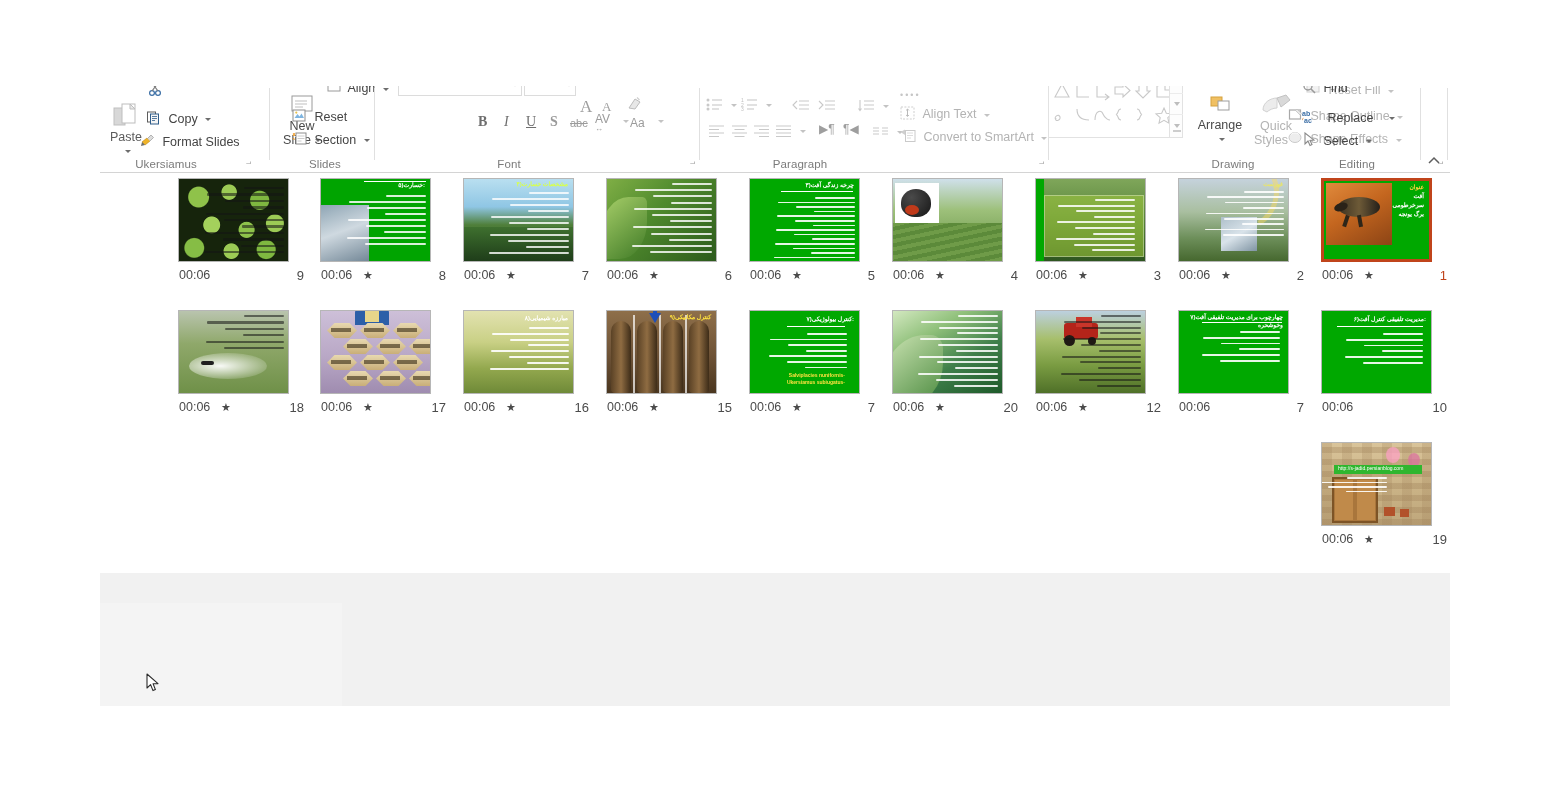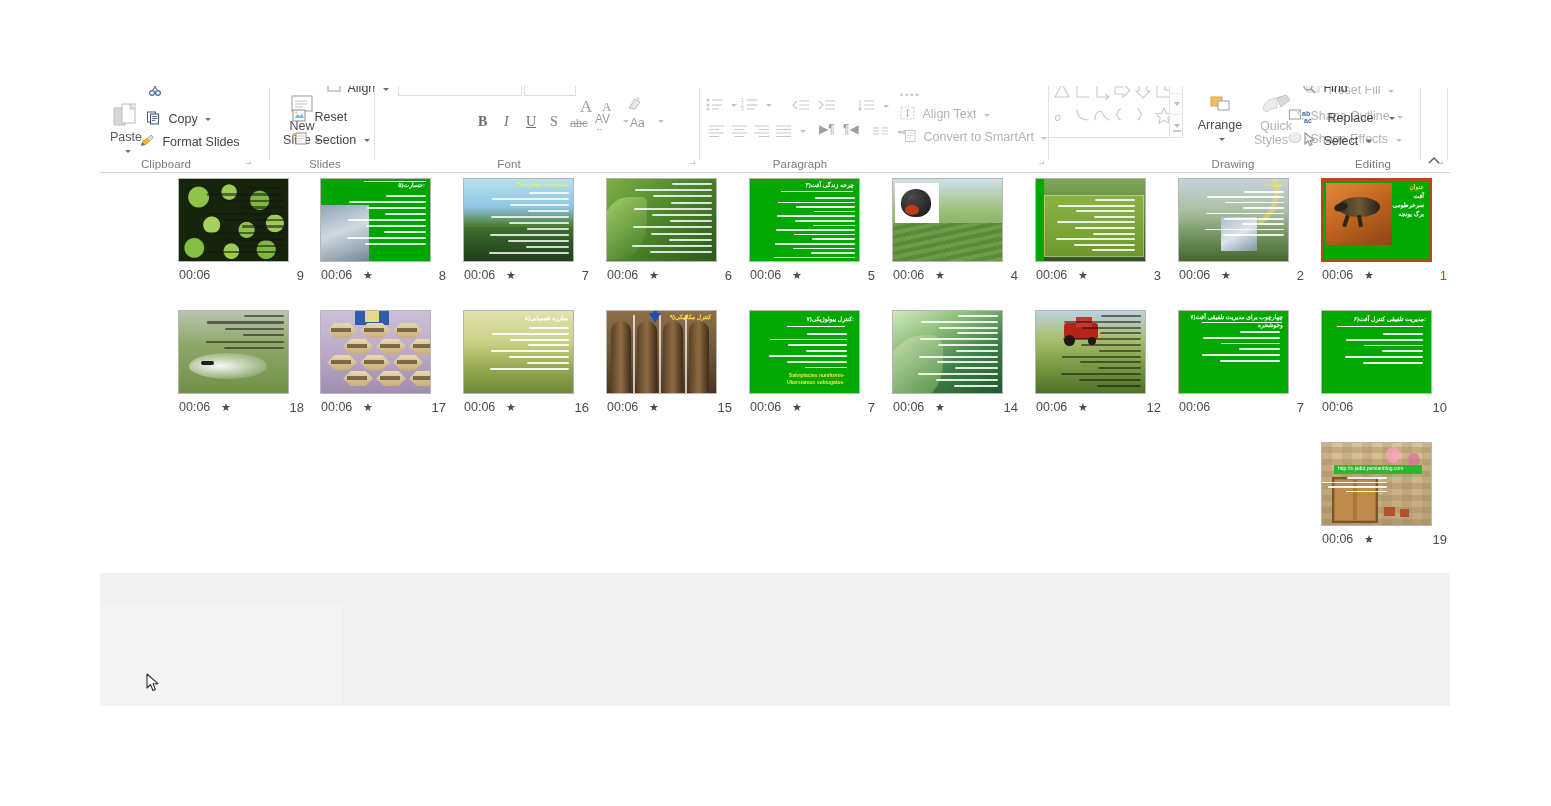--- a/index.html
+++ b/index.html
@@ -211,21 +211,21 @@
         <span class="ic">
           <svg width="15" height="15" viewBox="0 0 15 15">
             <path d="M2 9 L7 5 L10 8 L5 12 Z" fill="#f0b429" stroke="#c38f1c" stroke-width=".7"></path>
             <path d="M7.5 5.5 L11 2 L13.5 4.5 L10 8" fill="#dcdcdc" stroke="#9a9a9a" stroke-width=".7"></path>
             <path d="M2 9 L1 13 L5 12" fill="#6f6f6f"></path>
           </svg>
         </span>
         <span style="margin-left:4px;">Format Slides</span>
       </div>
 
-      <div class="rgroup-label" style="left:-14px;width:160px;">Clipboard</div>
+      <div class="rgroup-label" style="left:-14px;width:160px;">Ukersiamus</div>
       <div class="dlg-launcher" style="left:141px;"></div>
       <div class="rgroup-divider" style="left:169px;"></div>
     </div>
 
     <div class="rgroup" style="left:170px;width:110px;">
 
       <div class="btn-lg" style="left:8px;top:8px;width:48px;">
         <span class="ic">
           <svg width="30" height="22" viewBox="0 0 30 22">
             <rect x="5" y="2" width="20" height="15" fill="#fff" stroke="#9a9a9a"></rect>
@@ -566,21 +566,21 @@
       <div class="btn-sm" style="left:10px;top:46px;">
         <span class="ic">
           <svg width="14" height="15" viewBox="0 0 14 15">
             <path d="M3 1 L3 12 L6 9 L8 13.5 L10 12.5 L8 8.5 L12 8 Z" fill="none" stroke="#8a8a8a" stroke-width="1.1"></path>
           </svg>
         </span>
         <span style="margin-left:4px;">Select</span>
         <span class="caret"></span>
       </div>
 
-      <div class="rgroup-label" style="left:16px;width:130px;text-align:center;">Editing</div>
+      <div class="rgroup-label" style="left:0;width:130px;text-align:center;">Editing</div>
       <div class="rgroup-divider" style="left:128px;"></div>
     </div>
 
     <div style="position:absolute;right:8px;bottom:2px;width:16px;height:16px;">
       <svg width="16" height="14" viewBox="0 0 16 14">
         <path d="M3 9 L8 4 L13 9" fill="none" stroke="#5e5e5e" stroke-width="1.5"></path>
       </svg>
       
     </div>
   </div>
@@ -1027,21 +1027,21 @@
               <div class="ln" style="right:4px;top:56.199999999999996px;width:43px;height:2px;background:rgba(255,255,255,.86);"></div>
               <div class="ln" style="right:4px;top:62px;width:80px;height:2px;background:rgba(255,255,255,.86);"></div>
               <div class="ln" style="right:4px;top:67.8px;width:62px;height:2px;background:rgba(255,255,255,.86);"></div>
               <div class="ln" style="right:4px;top:73.6px;width:44px;height:2px;background:rgba(255,255,255,.86);"></div>
             </div>
           </div>
           <div class="meta">
             <span class="time">00:06</span>
             <span class="star" style="font-size: 11px; color: rgb(75, 75, 75);">★</span>
           </div>
-          <div class="slidenum">14</div>
+          <div class="slidenum">20</div>
         </div>
         <div class="slide-cell" style="left: 935px; top: 137px;">
           <div class="thumb-frame">
             <div class="thumb-img">
     <div style="position:absolute;inset:0;background:
       linear-gradient(180deg,#bcd0df 0%,#a7bf6c 34%,#7a9c42 66%,#4f7028 100%);"></div>
     <div style="position:absolute;left:28px;top:12px;width:34px;height:16px;background:#b4241a;border-radius:3px;"></div>
     <div style="position:absolute;left:40px;top:6px;width:16px;height:10px;background:#c9352a;"></div>
     <div style="position:absolute;left:28px;top:24px;width:11px;height:11px;border-radius:50%;background:#201a14;"></div>
     <div style="position:absolute;left:52px;top:26px;width:8px;height:8px;border-radius:50%;background:#201a14;"></div>

